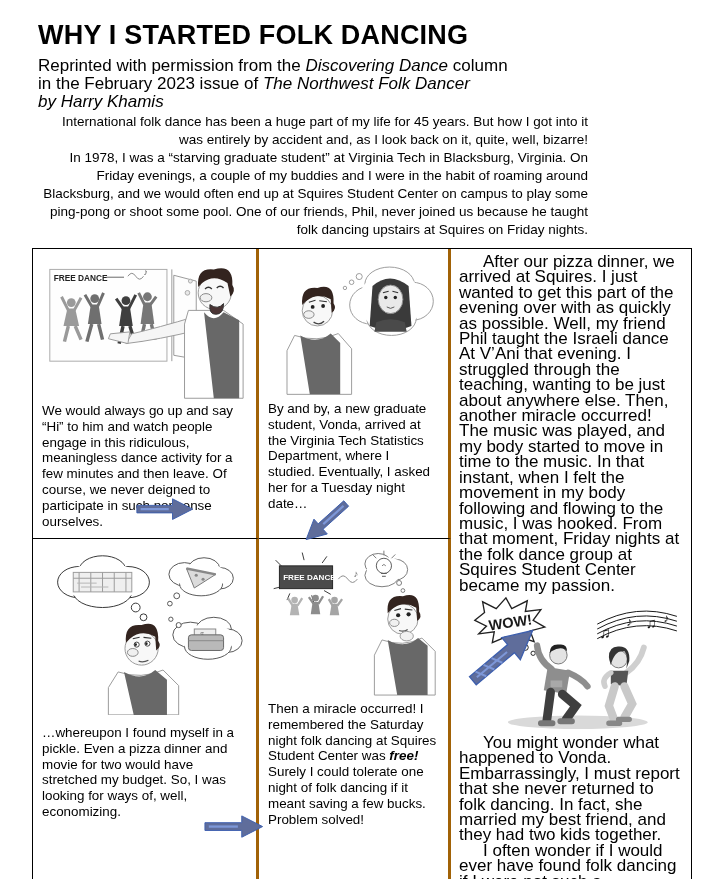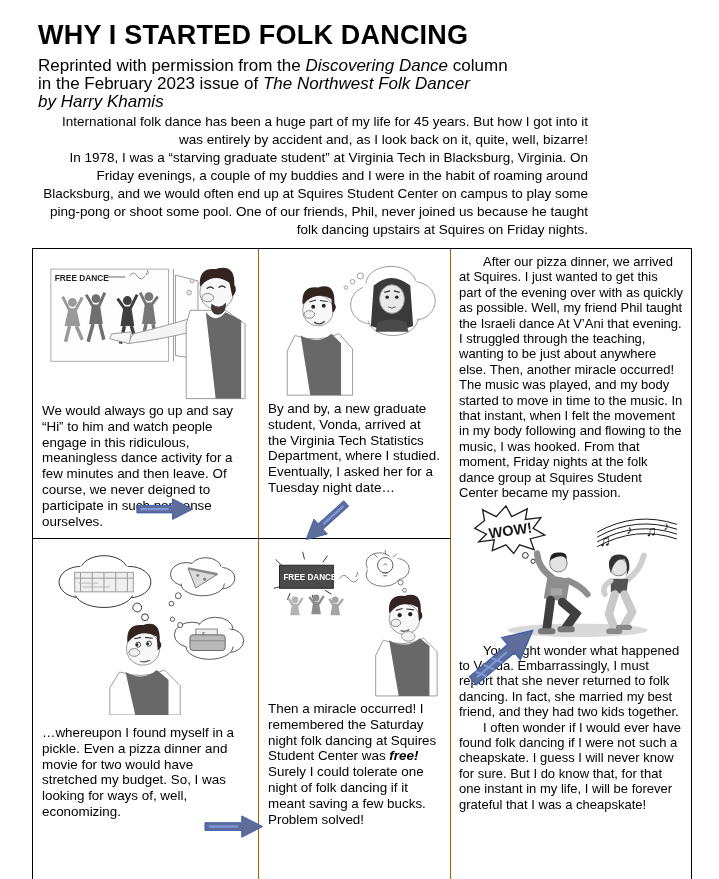--- a/index.html
+++ b/index.html
@@ -11,25 +11,25 @@
   .byline-row{display:flex;justify-content:space-between;}
   .it{font-style:italic;}
   .intro{margin:2px 0 0 6px;font-size:13.5px;line-height:18px;}
   .intro p{margin:0;text-align:right;}
   .intro p.ind{text-indent:28px;}
 
   .comic{position:relative;margin-top:9px;width:660px;display:grid;
          grid-template-columns:226px 192px 240px;grid-template-rows:290px 341px;
          border:1px solid #000;box-sizing:border-box;}
   .cell{position:relative;box-sizing:border-box;padding:4px 9px;}
-  .br{border-right:1px solid #a16207;}
+  .br{border-right:3px solid #a16207;}
   .bb{border-bottom:1px solid #000;}
   .c-r{grid-column:3;grid-row:1/3;padding:5px 8px;}
   .cap{font-size:13.4px;line-height:15.8px;}
-  .c-r p{margin:0;font-size:13px;line-height:15.4px;}
+  .c-r p{margin:0;font-size:17px;line-height:15.4px;}
   .c-r p.ind{text-indent:24px;}
   .art{display:flex;justify-content:center;align-items:flex-start;}
   svg text{font-family:"Liberation Sans",sans-serif;}
 
   .block-arrow{position:absolute;}
   .a-right-1{left:102px;bottom:16px;width:60px;}
   .a-downleft{left:38px;bottom:4px;width:58px;transform:rotate(138deg);}
   .a-right-2{left:170px;bottom:40px;width:62px;}
   .a-upright{left:428px;top:388px;width:84px;transform:rotate(-40deg);z-index:5;}
 </style>

